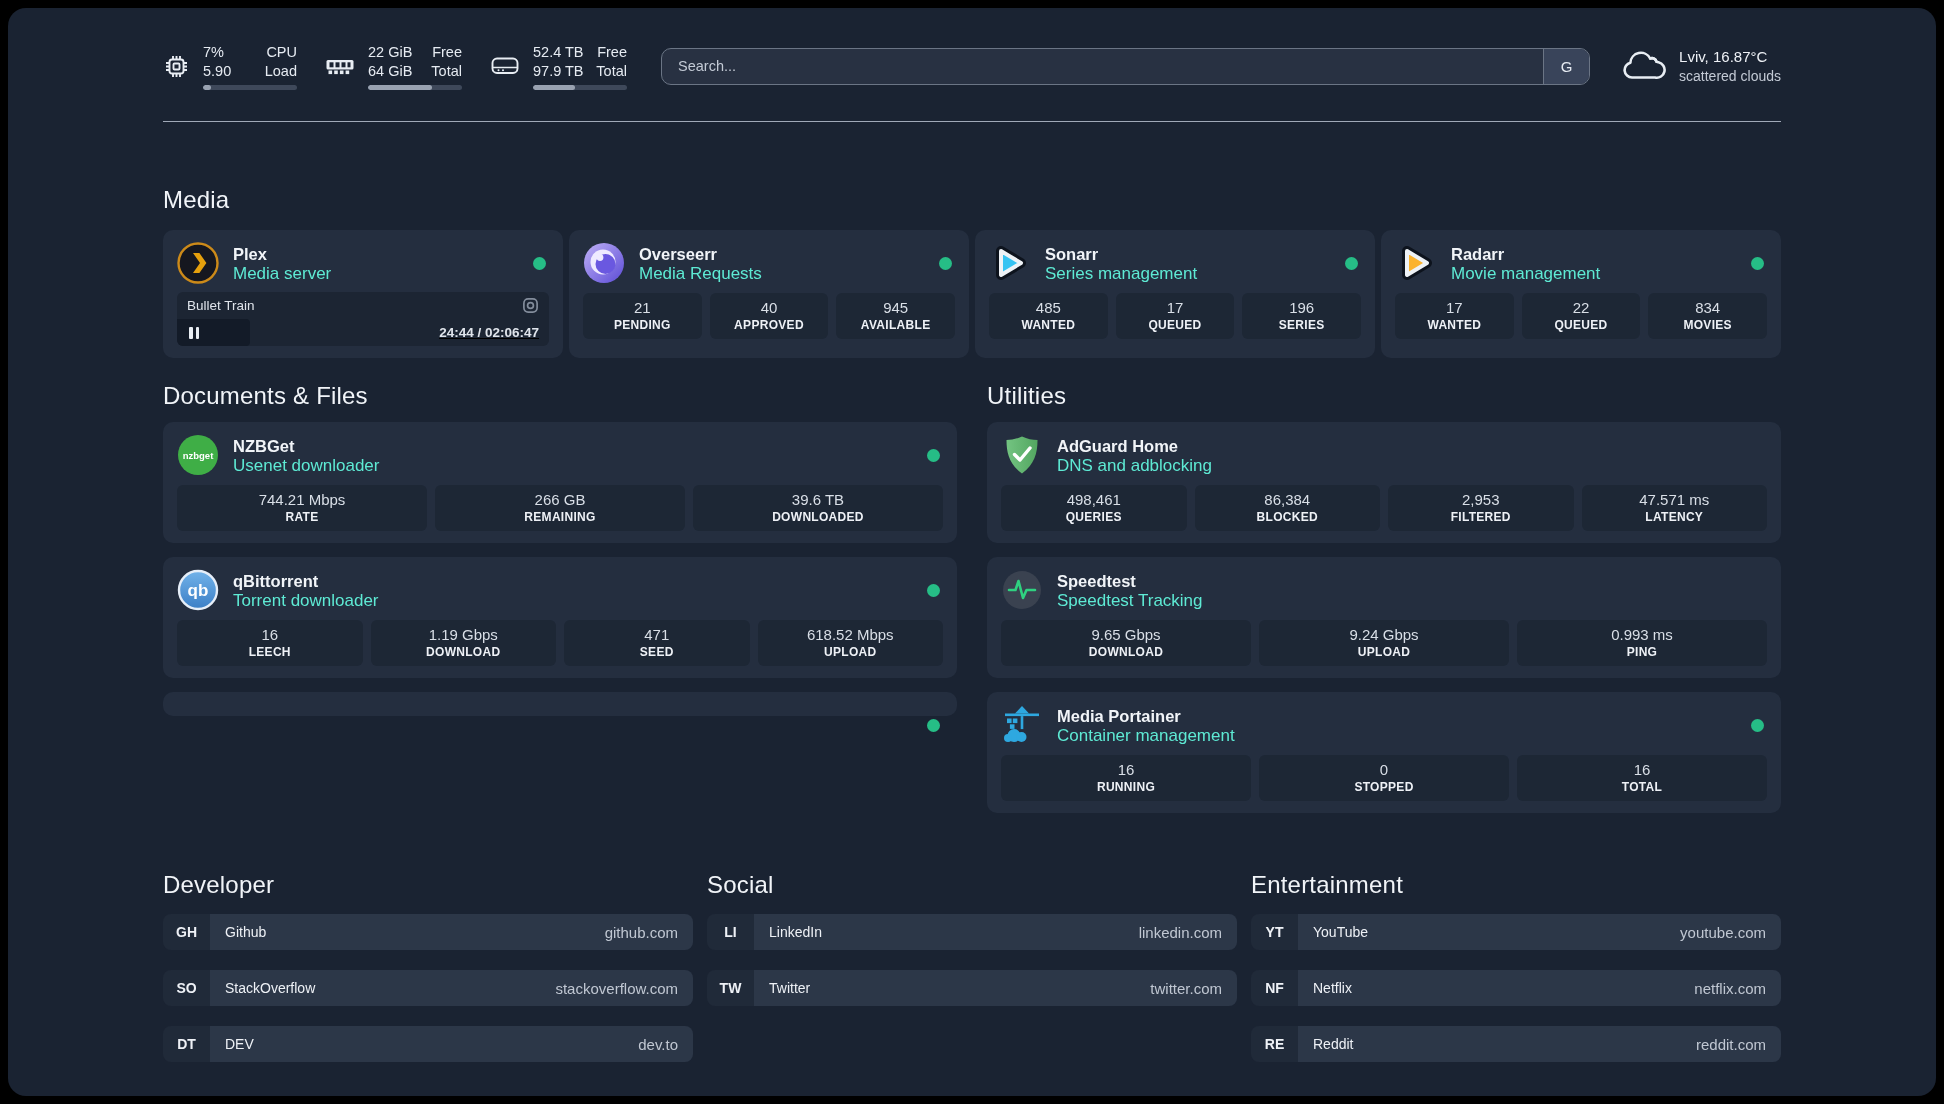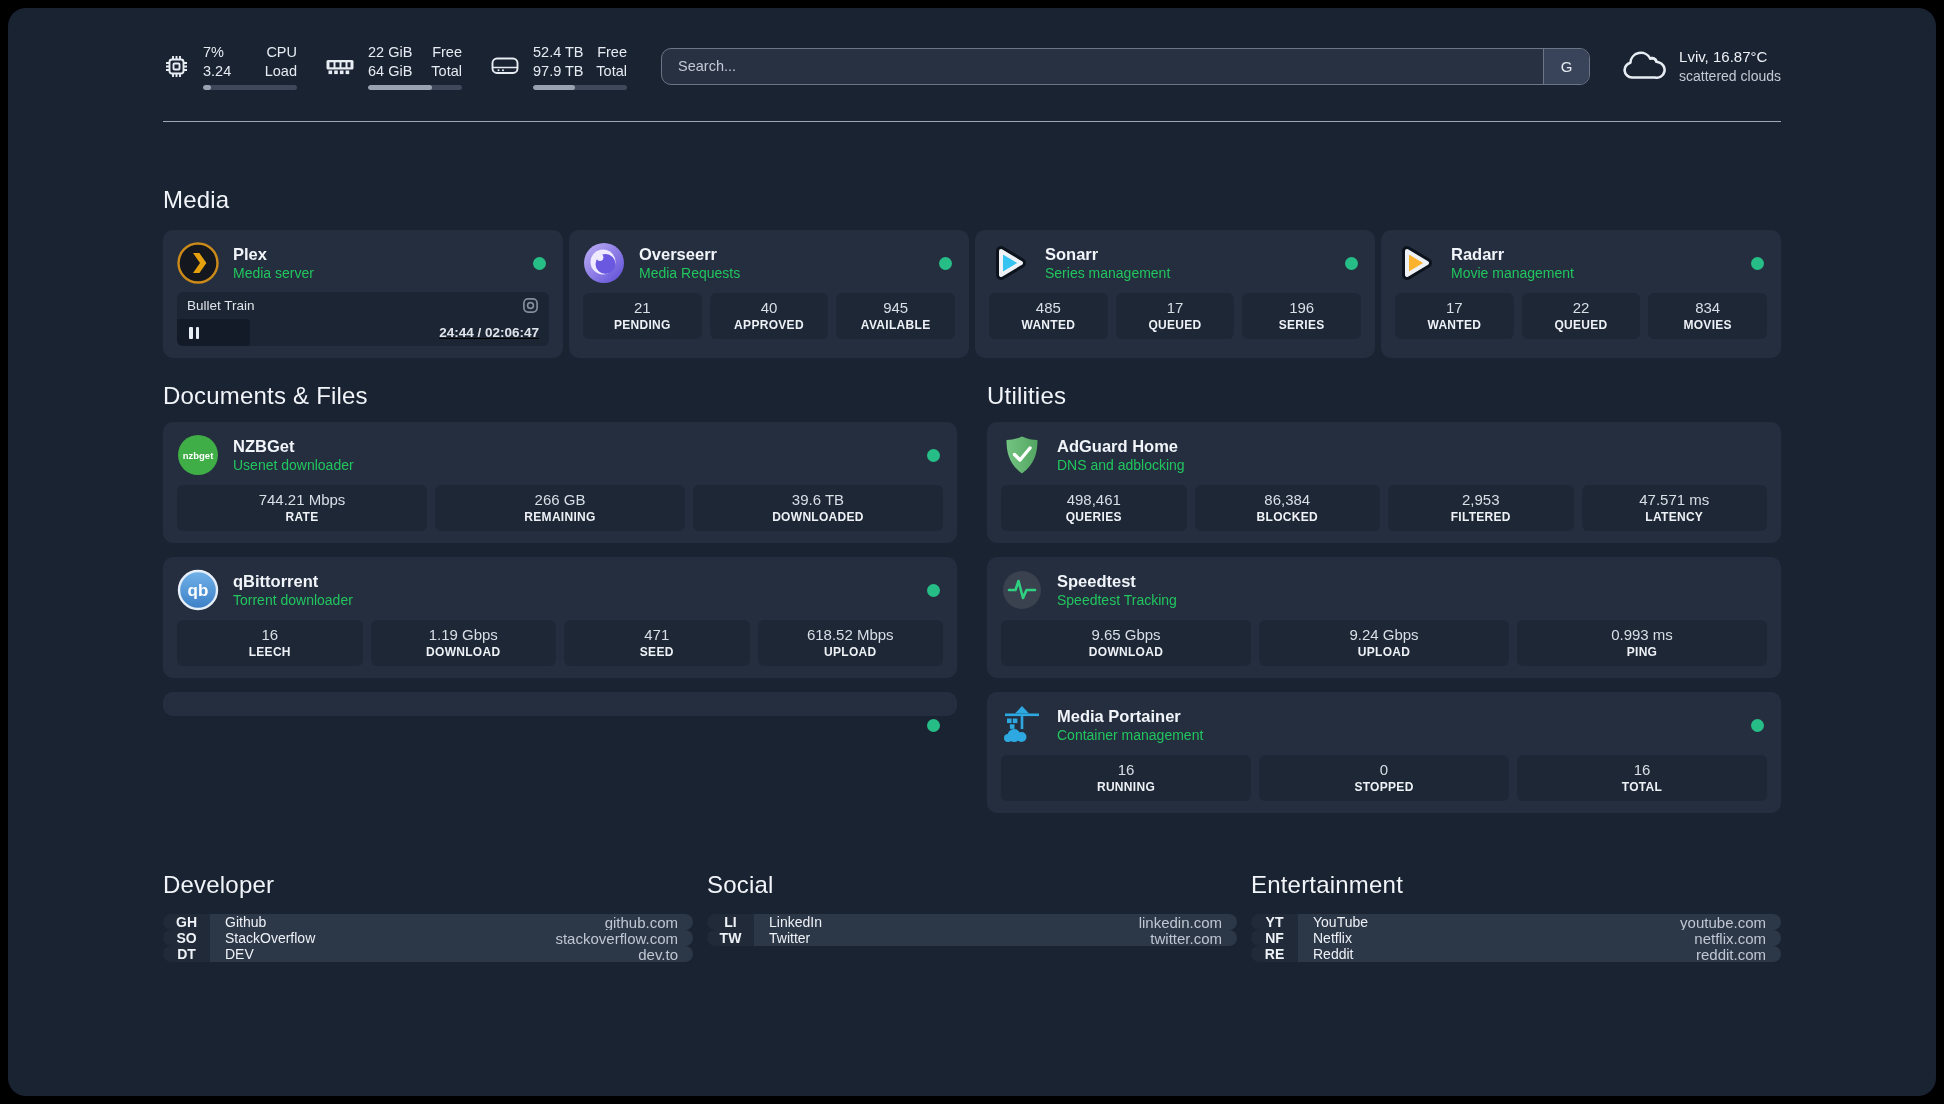--- a/index.html
+++ b/index.html
@@ -31,21 +31,21 @@
 
   
   h2.section-h { font-size:24px; font-weight:500; color:#f1f4f8; letter-spacing:.2px; }
   .media-h { margin:64px 0 16px; }
   .media-grid { display:grid; grid-template-columns:repeat(4,1fr); gap:6px; }
 
   .card { position:relative; background:#242e3f; border-radius:10px; padding:12px 14px; cursor:pointer; }
   .card-head { display:flex; align-items:center; gap:14px; height:42px; }
   .app-icon { width:42px; height:42px; flex:0 0 auto; display:flex; align-items:center; justify-content:center; }
   .app-name { font-size:16.5px; font-weight:600; color:#f1f4f8; line-height:21px; }
-  .app-desc { font-size:14px; color:#22c55e; line-height:17px; }
+  .app-desc { font-size:17px; color:#5eead4; line-height:17px; }
   .status-dot { position:absolute; top:27px; right:17px; width:13px; height:13px; border-radius:50%; background:#26bd86; }
 
   .tiles { display:grid; gap:8px; margin-top:9px; }
   .tiles-3 { grid-template-columns:repeat(3,1fr); }
   .tiles-4 { grid-template-columns:repeat(4,1fr); }
   .tile { background:#1d2735; border-radius:6px; text-align:center; padding:5px 4px 6px; }
   .t-val { font-size:15px; color:#d9dfe7; line-height:19px; }
   .t-lab { font-size:12px; font-weight:700; color:#eef1f6; line-height:16px; letter-spacing:.3px; }
 
   
@@ -61,21 +61,21 @@
 
   
   .two-col { display:grid; grid-template-columns:1fr 1fr; gap:30px; }
   .col h2 { margin:24px 0 12px; }
   .col .card { margin-bottom:14px; }
   .col .card:last-child { margin-bottom:0; }
 
   
   .bm-grid { display:grid; grid-template-columns:repeat(3,1fr); gap:14px; margin-top:58px; }
   .bm-col h2 { margin-bottom:15px; }
-  .bm-row { display:flex; height:16px; border-radius:8px; overflow:hidden; margin-bottom:0; cursor:pointer;align-items:center; }
+  .bm-row { display:flex; height:36px; border-radius:8px; overflow:hidden; margin-bottom:20px; cursor:pointer; }
   .bm-abbr { flex:0 0 47px; background:#202a39; color:#eef1f6; font-size:14px; font-weight:600; display:flex; align-items:center; justify-content:center; }
   .bm-body { flex:1; background:#2c3748; display:flex; align-items:center; justify-content:space-between; padding:16px 15px; }
   .bm-name { font-size:14px; color:#eef1f6; }
   .bm-url { font-size:15px; color:#c0c7d2; }
 
   svg { display:block; }
 </style>
 </head>
 <body>
 
@@ -90,21 +90,21 @@
             <svg width="27" height="27" viewBox="0 0 27 27" fill="none" stroke="#e8edf3" stroke-width="1.9">
               <rect x="6.5" y="6.5" width="14" height="14" rx="2.5"></rect>
               <rect x="10.5" y="10.5" width="6" height="6" rx="1"></rect>
               <path d="M10 6.5V3 M13.5 6.5V3 M17 6.5V3 M10 24v-3.5 M13.5 24v-3.5 M17 24v-3.5 M6.5 10H3 M6.5 13.5H3 M6.5 17H3 M24 10h-3.5 M24 13.5h-3.5 M24 17h-3.5"></path>
             </svg>
           </span>
           <div class="w-stack">
             <div class="w-cols">
               <div class="w-col1">
                 <div>7%</div>
-                <div>3.24</div>
+                <div>5.90</div>
               </div>
               <div class="w-col2">
                 <div>CPU</div>
                 <div>Load</div>
               </div>
             </div>
             <div class="progress">
                 <i style="width:9%"></i>
               </div>
           </div>

